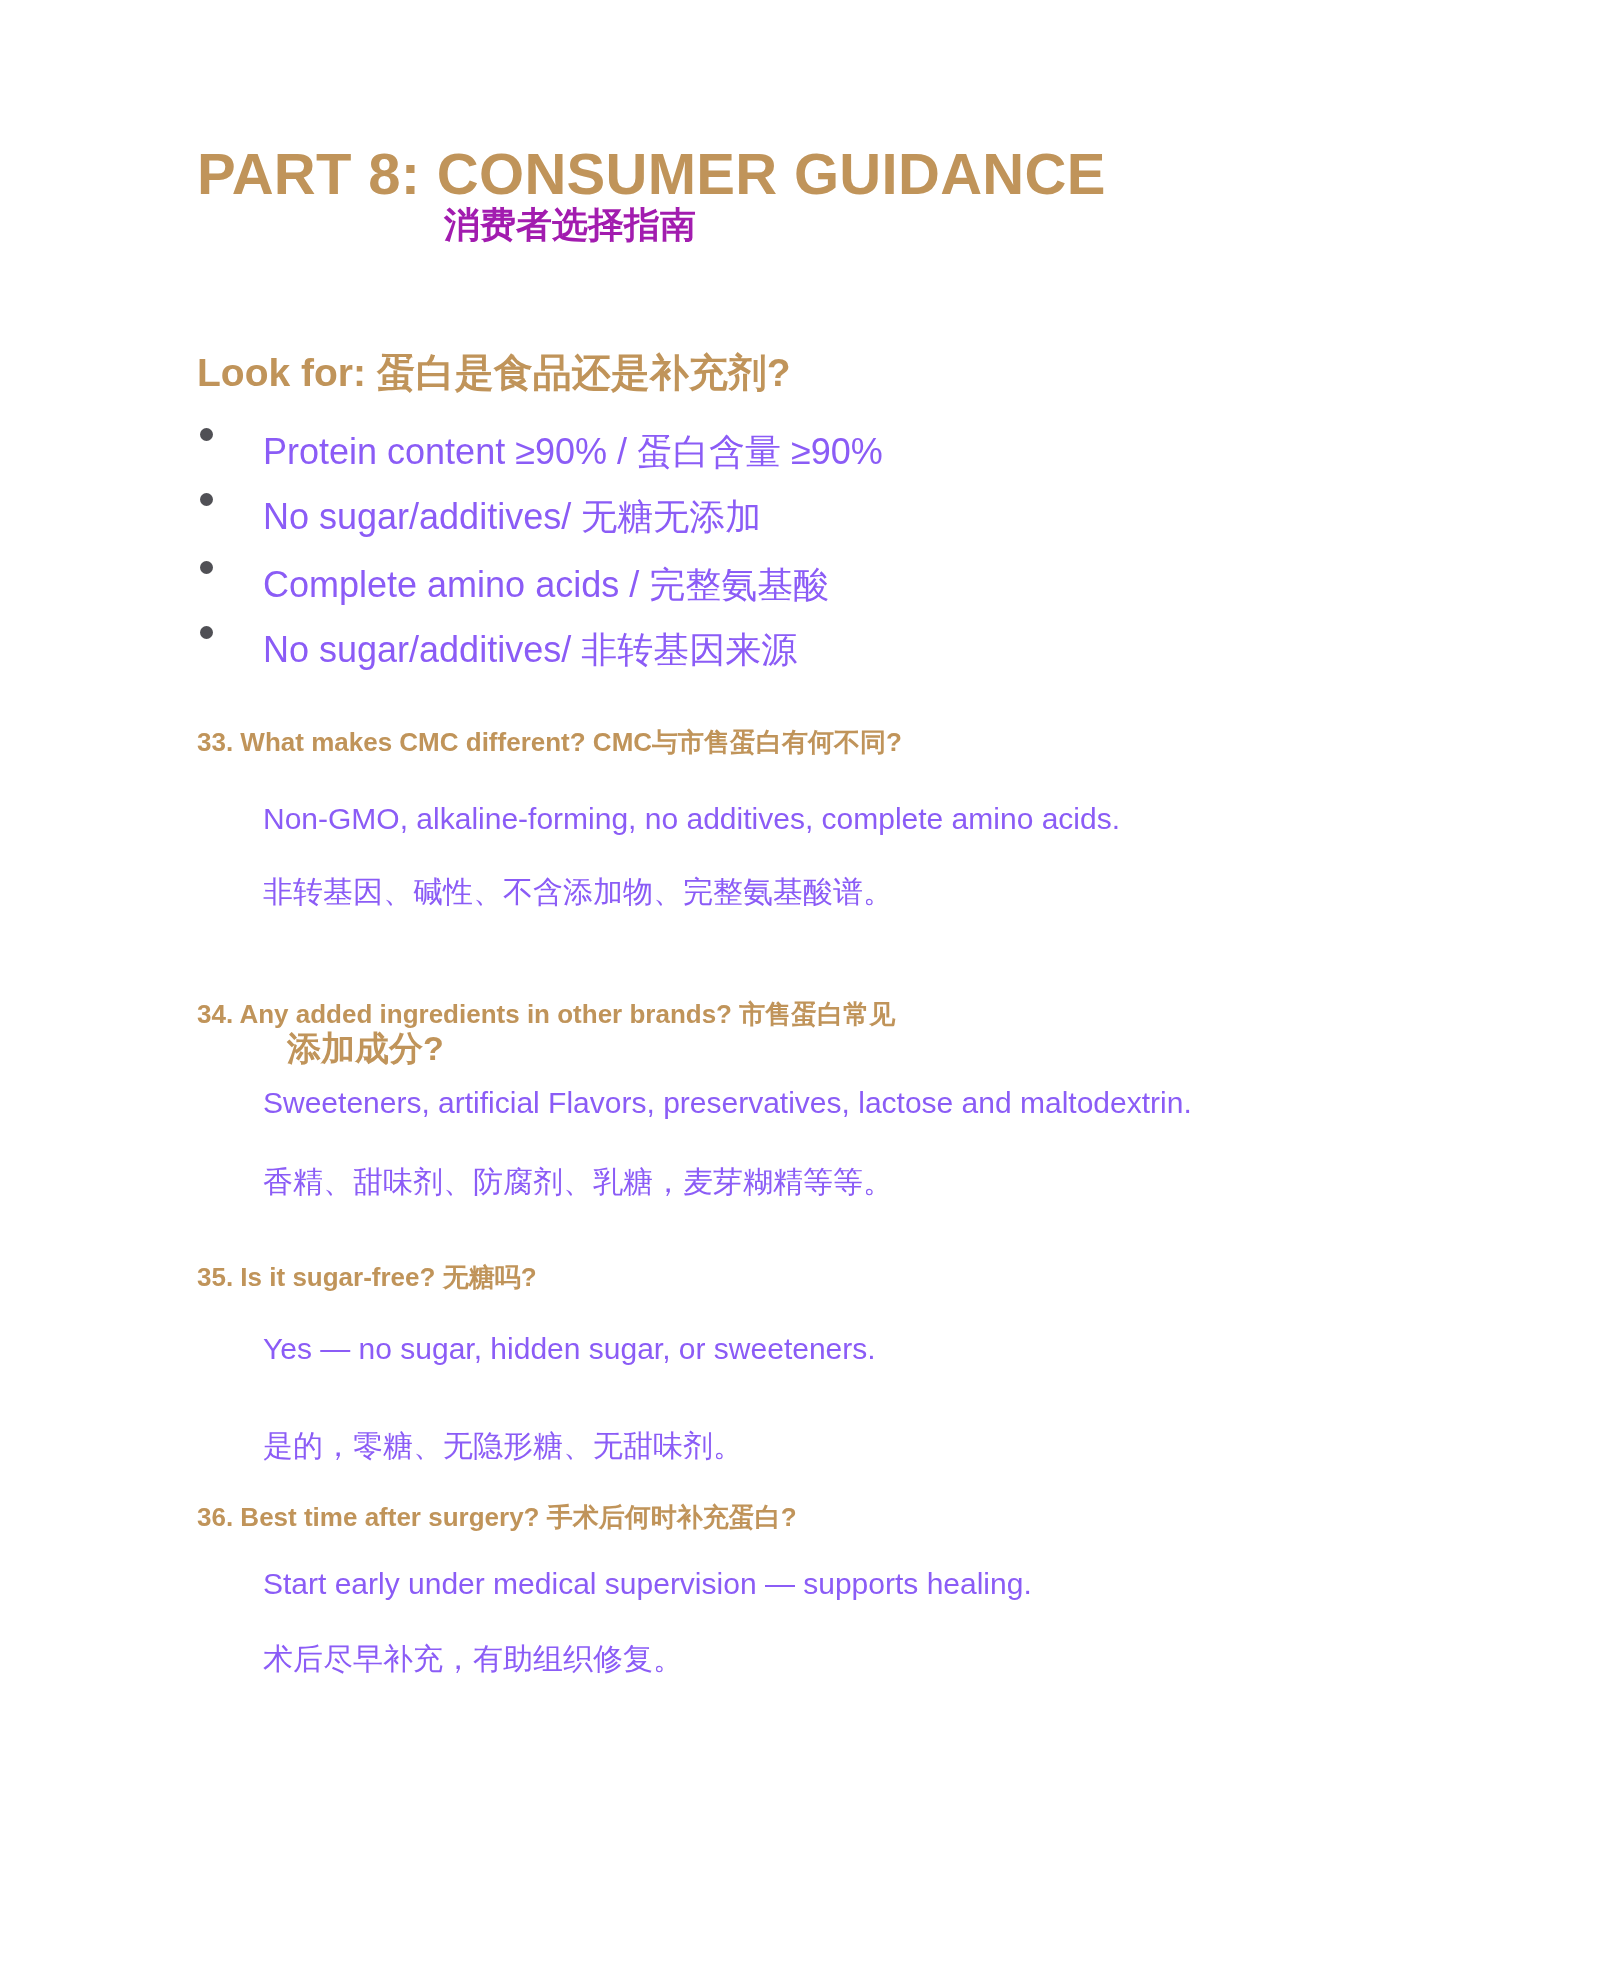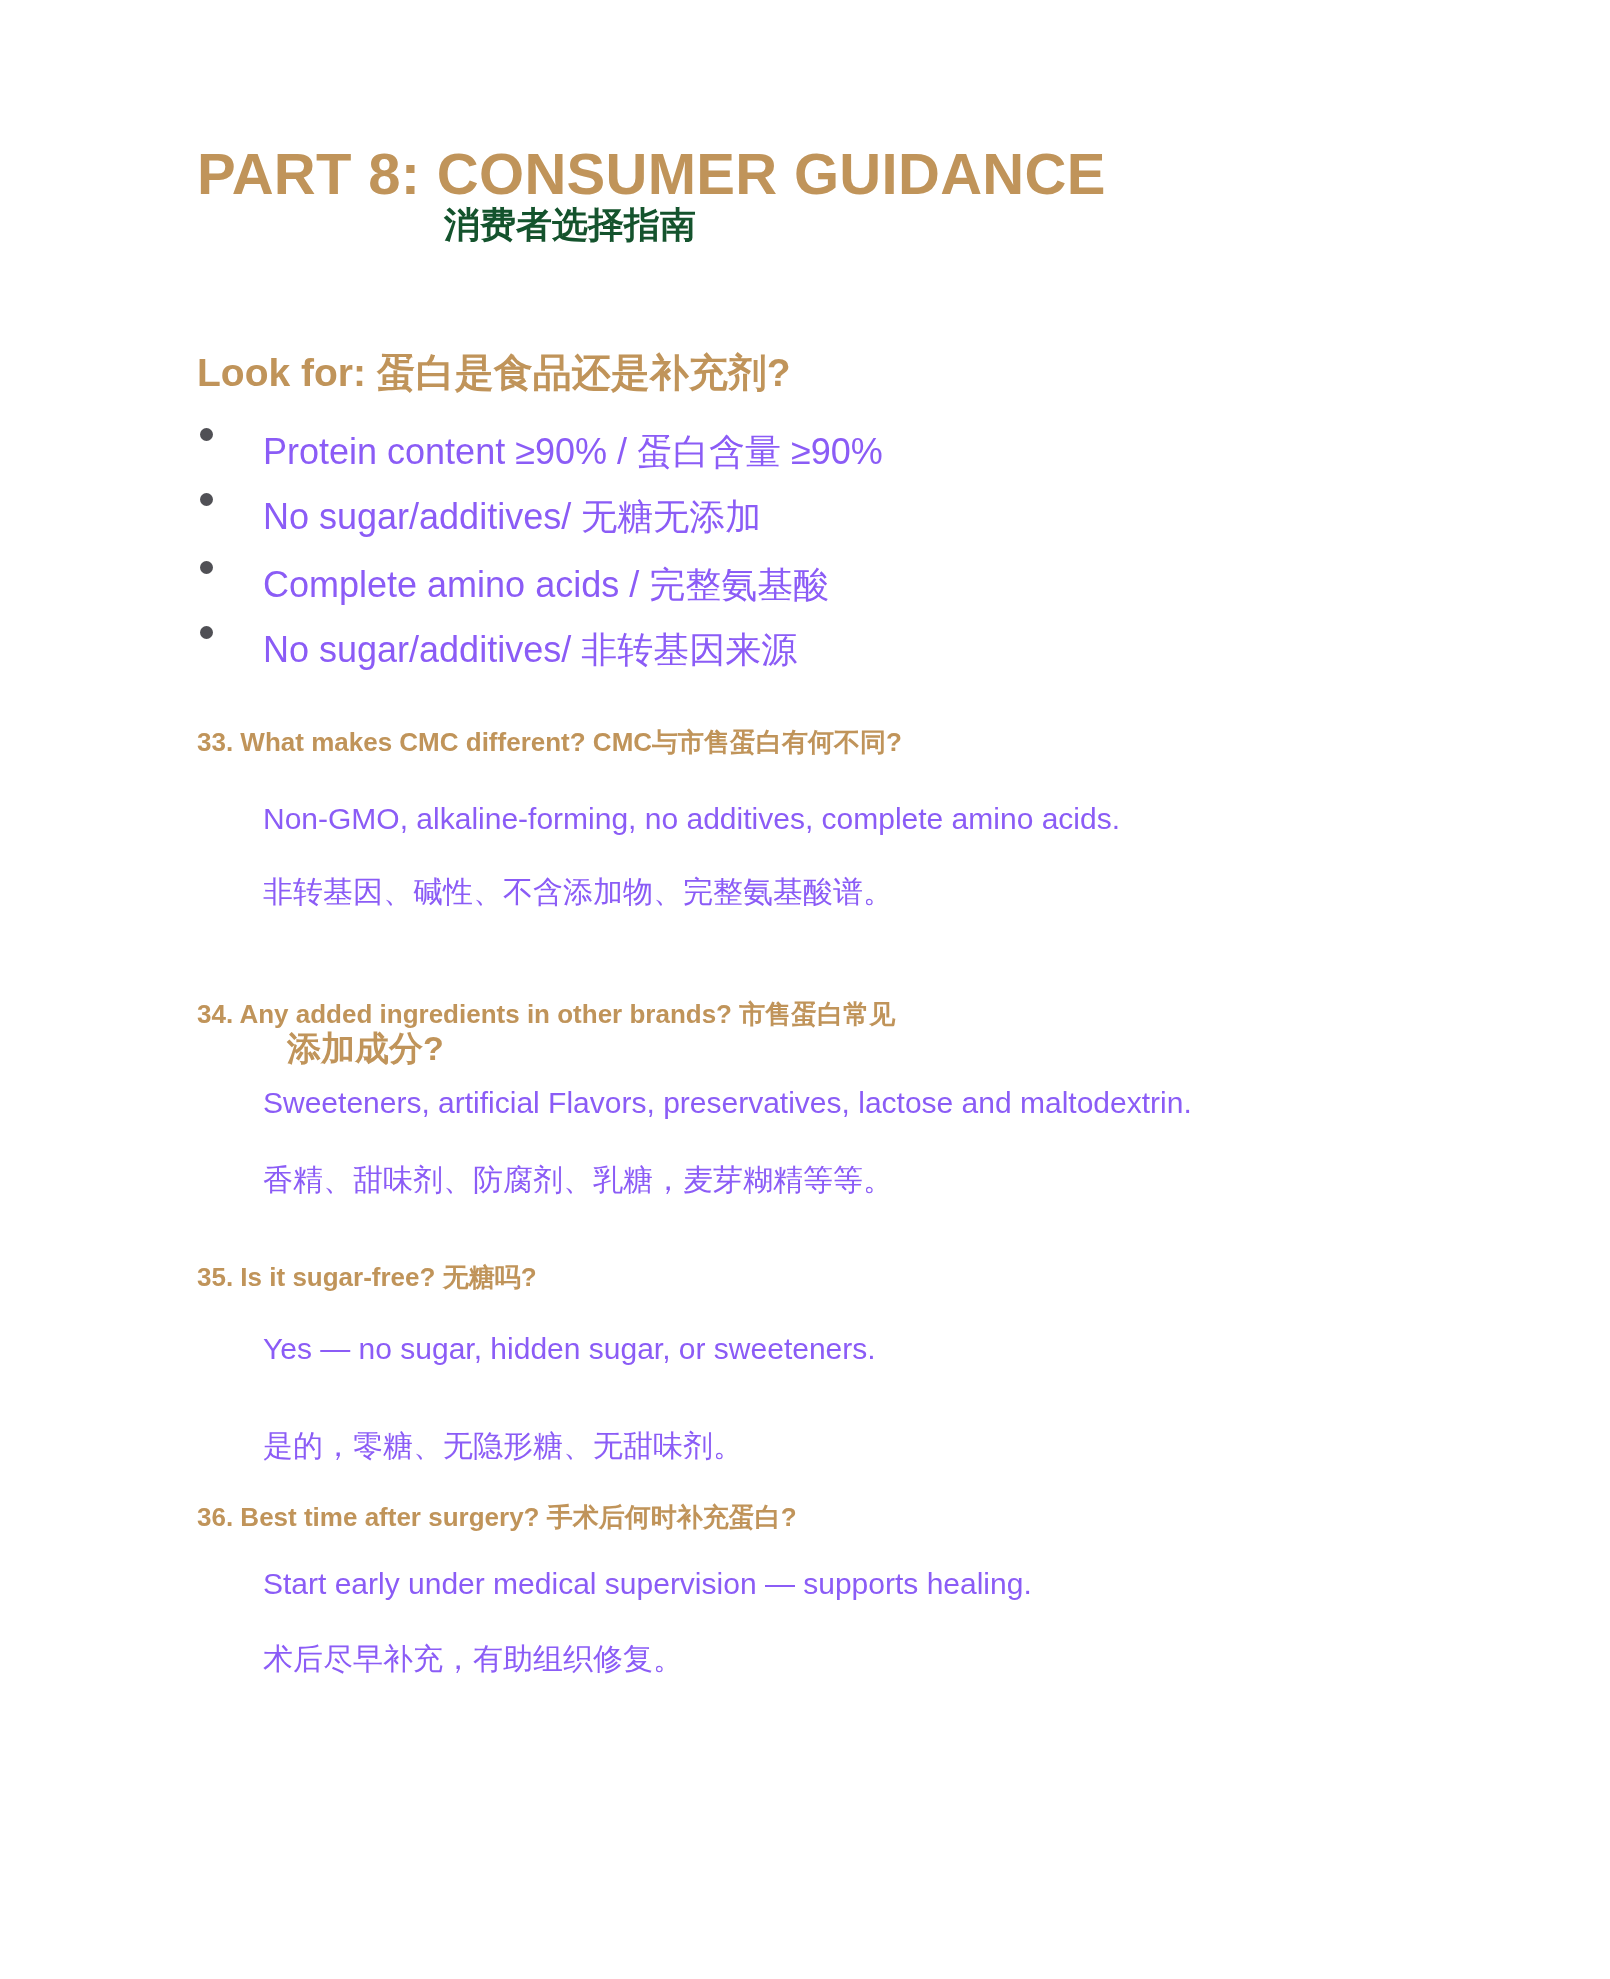--- a/index.html
+++ b/index.html
@@ -2,21 +2,21 @@
 <html><head>
 <meta charset="utf-8">
 <style>
   html, body { margin: 0; padding: 0; background: #ffffff; }
   body { width: 1610px; height: 1979px; position: relative; overflow: hidden;
          font-family: "Liberation Sans", "DejaVu Sans", sans-serif; }
   .line { position: absolute; white-space: nowrap; line-height: 1; }
   .gold { color: #C0945A; }
   .gray { color: #8b5cf6; }
   .title { left: 197px; top: 145px; font-size: 58px; font-weight: bold; letter-spacing: 0.3px; }
-  .subtitle { left: 444px; top: 207px; font-size: 36px; font-weight: bold; color: #14532d; }
+  .subtitle { left: 444px; top: 207px; font-size: 36px; font-weight: bold; color: #a21caf; }
   .lookfor { left: 197px; top: 353px; font-size: 39px; font-weight: bold; }
   .bullet { left: 197px; font-size: 36px; }
   .bullet .dot { position: absolute; left: 3px; top: 12px; width: 13px; height: 13px; border-radius: 50%; background: #505055; }
   .bullet .txt { position: absolute; left: 66px; top: 12px; margin-top: 6px; }
   .qhead { left: 197px; font-size: 26px; font-weight: bold; }
   .qhead2 { left: 263px; font-size: 34px; font-weight: bold; margin-left: 24px; }
   .ans { left: 263px; font-size: 30px; }
 </style>
 </head>
 <body>
@@ -50,21 +50,21 @@
   <div>
     <div class="line qhead gold" style="top:729px;">33. What makes CMC different? CMC与市售蛋白有何不同?</div>
     <div class="line ans gray" style="top:804px;">Non-GMO, alkaline-forming, no additives, complete amino acids.</div>
     <div class="line ans gray" style="top:877px;">非转基因、碱性、不含添加物、完整氨基酸谱。</div>
   </div>
 
   <div>
     <div class="line qhead gold" style="top:1001px;">34. Any added ingredients in other brands? 市售蛋白常见</div>
     <div class="line qhead2 gold" style="top:1031px;">添加成分?</div>
     <div class="line ans gray" style="top:1088px;">Sweeteners, artificial Flavors, preservatives, lactose and maltodextrin.</div>
-    <div class="line ans gray" style="top:1167px;font-family:Liberation Mono, monospace;">香精、甜味剂、防腐剂、乳糖，麦芽糊精等等。</div>
+    <div class="line ans gray" style="top:1167px;">香精、甜味剂、防腐剂、乳糖，麦芽糊精等等。</div>
   </div>
 
   <div>
     <div class="line qhead gold" style="top:1264px;">35. Is it sugar-free? 无糖吗?</div>
     <div class="line ans gray" style="top:1334px;">Yes — no sugar, hidden sugar, or sweeteners.</div>
     <div class="line ans gray" style="top:1407px;margin-top:24px;">是的，零糖、无隐形糖、无甜味剂。</div>
   </div>
 
   <div>
     <div class="line qhead gold" style="top:1504px;">36. Best time after surgery? 手术后何时补充蛋白?</div>

